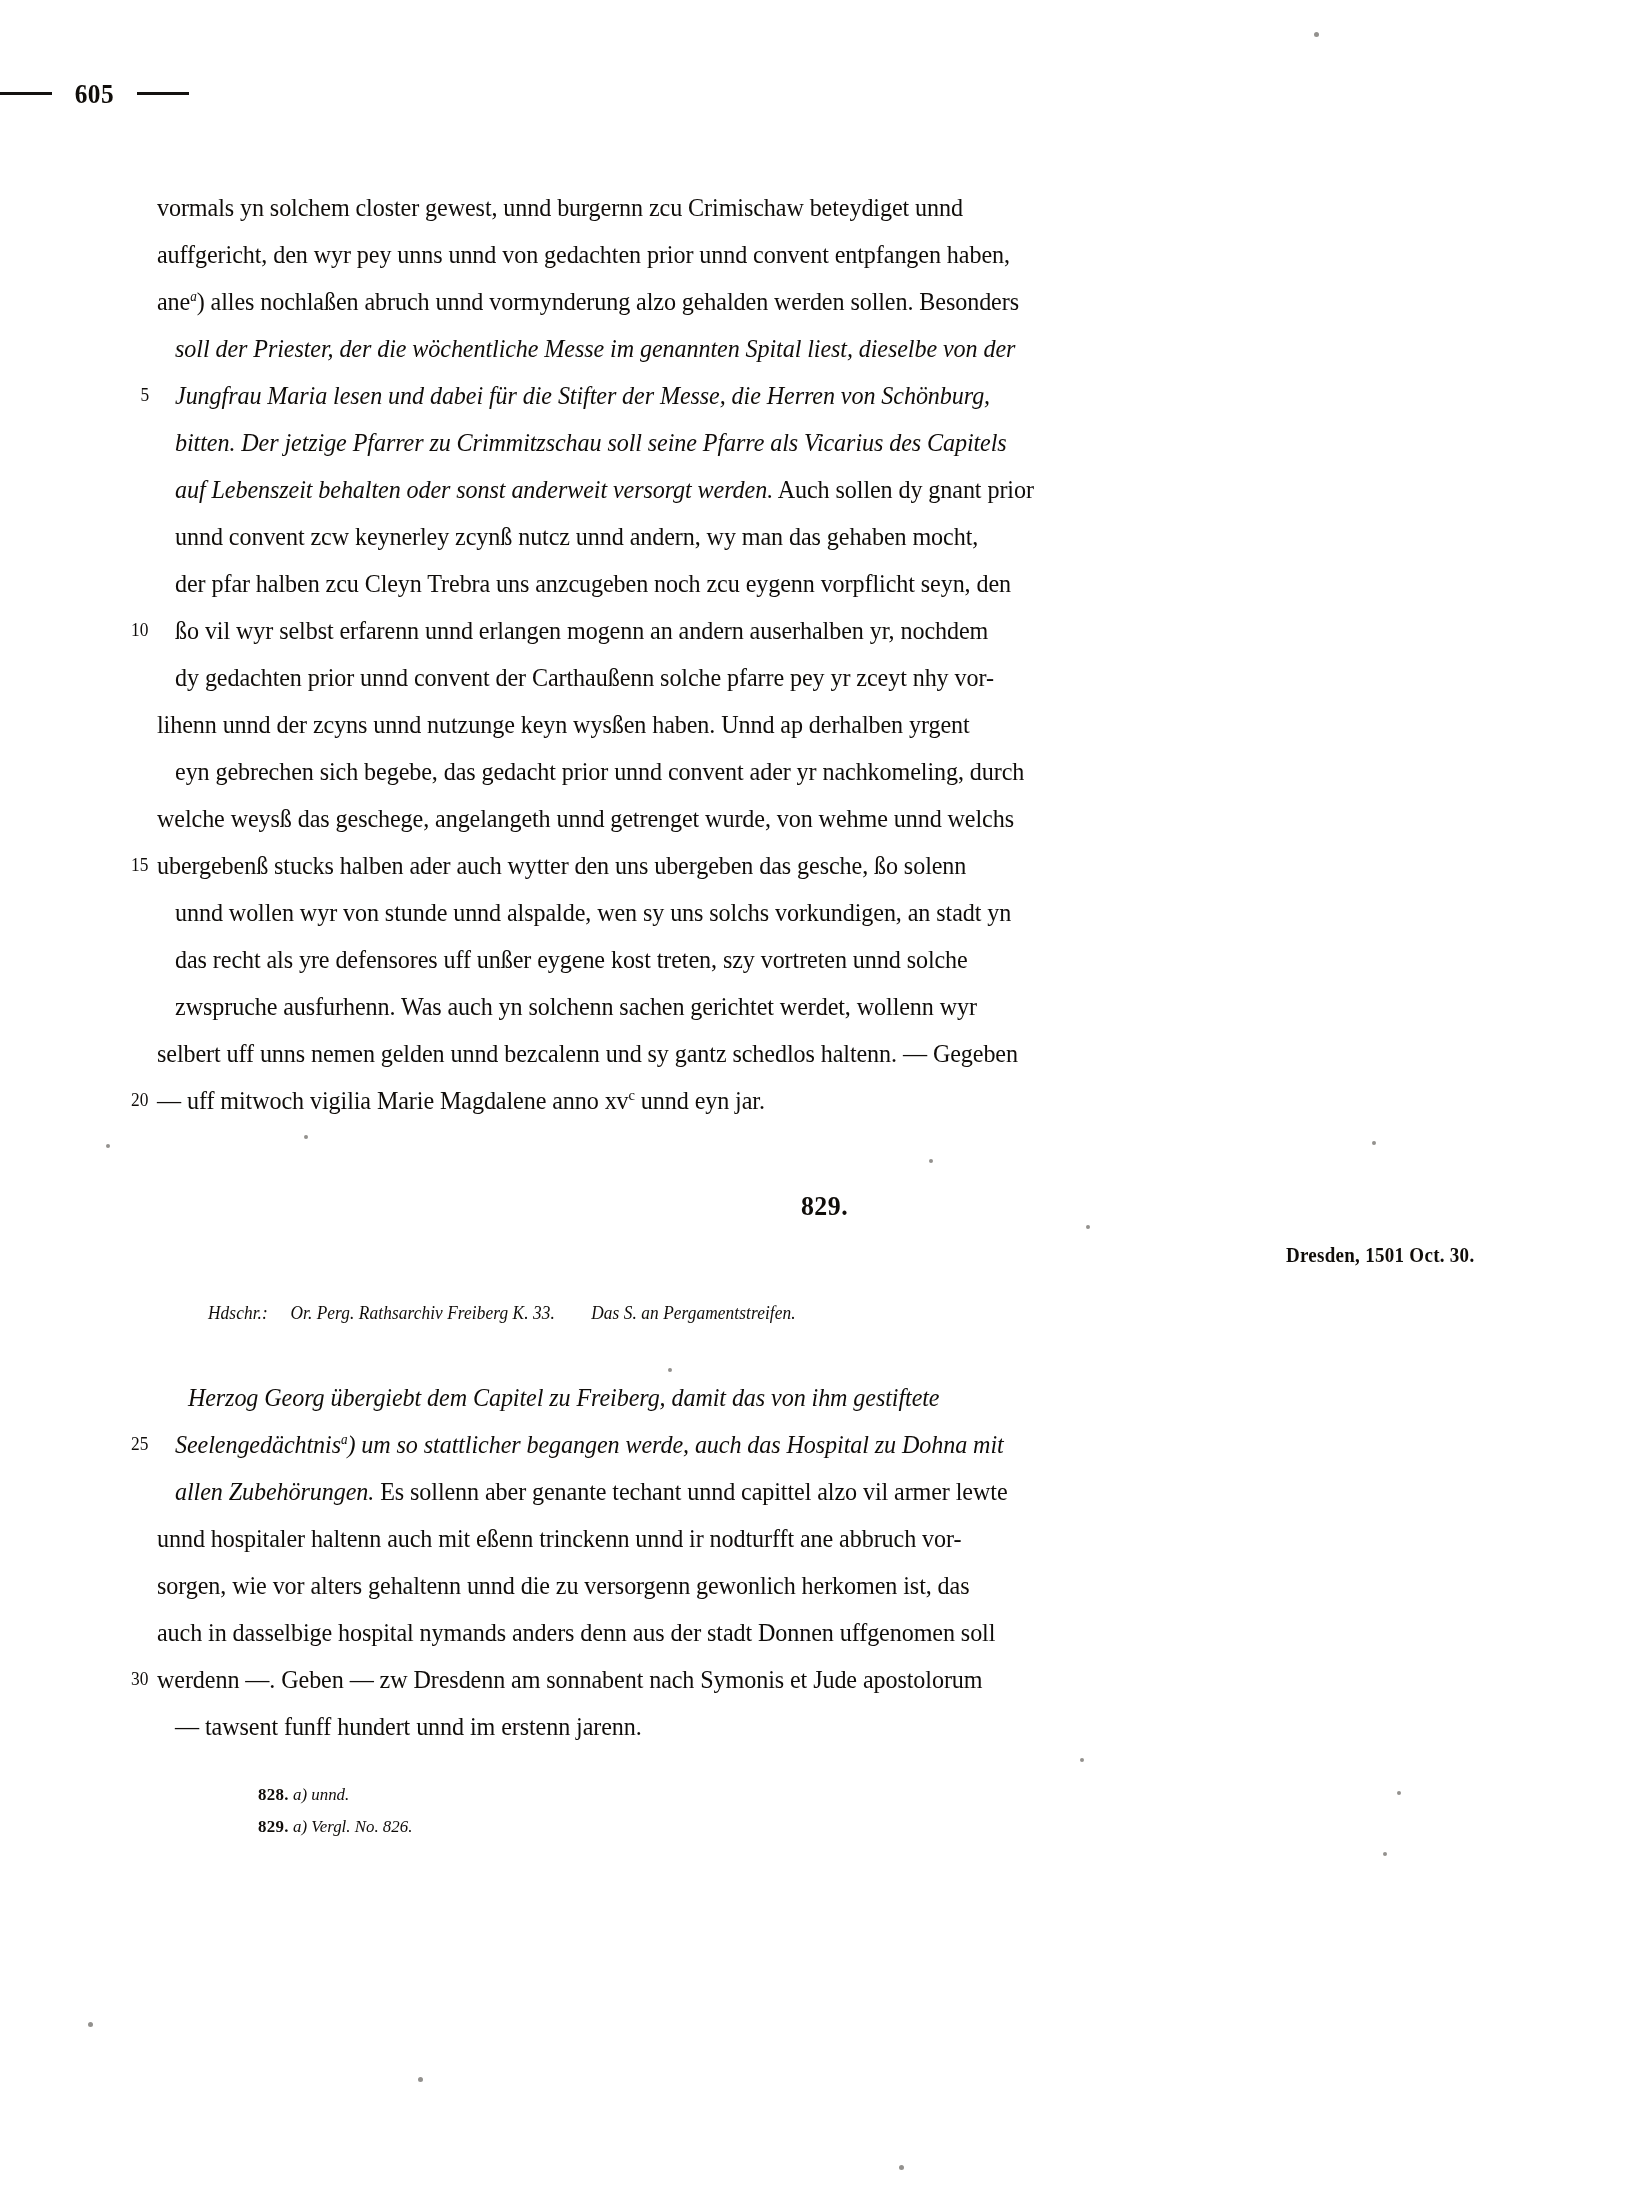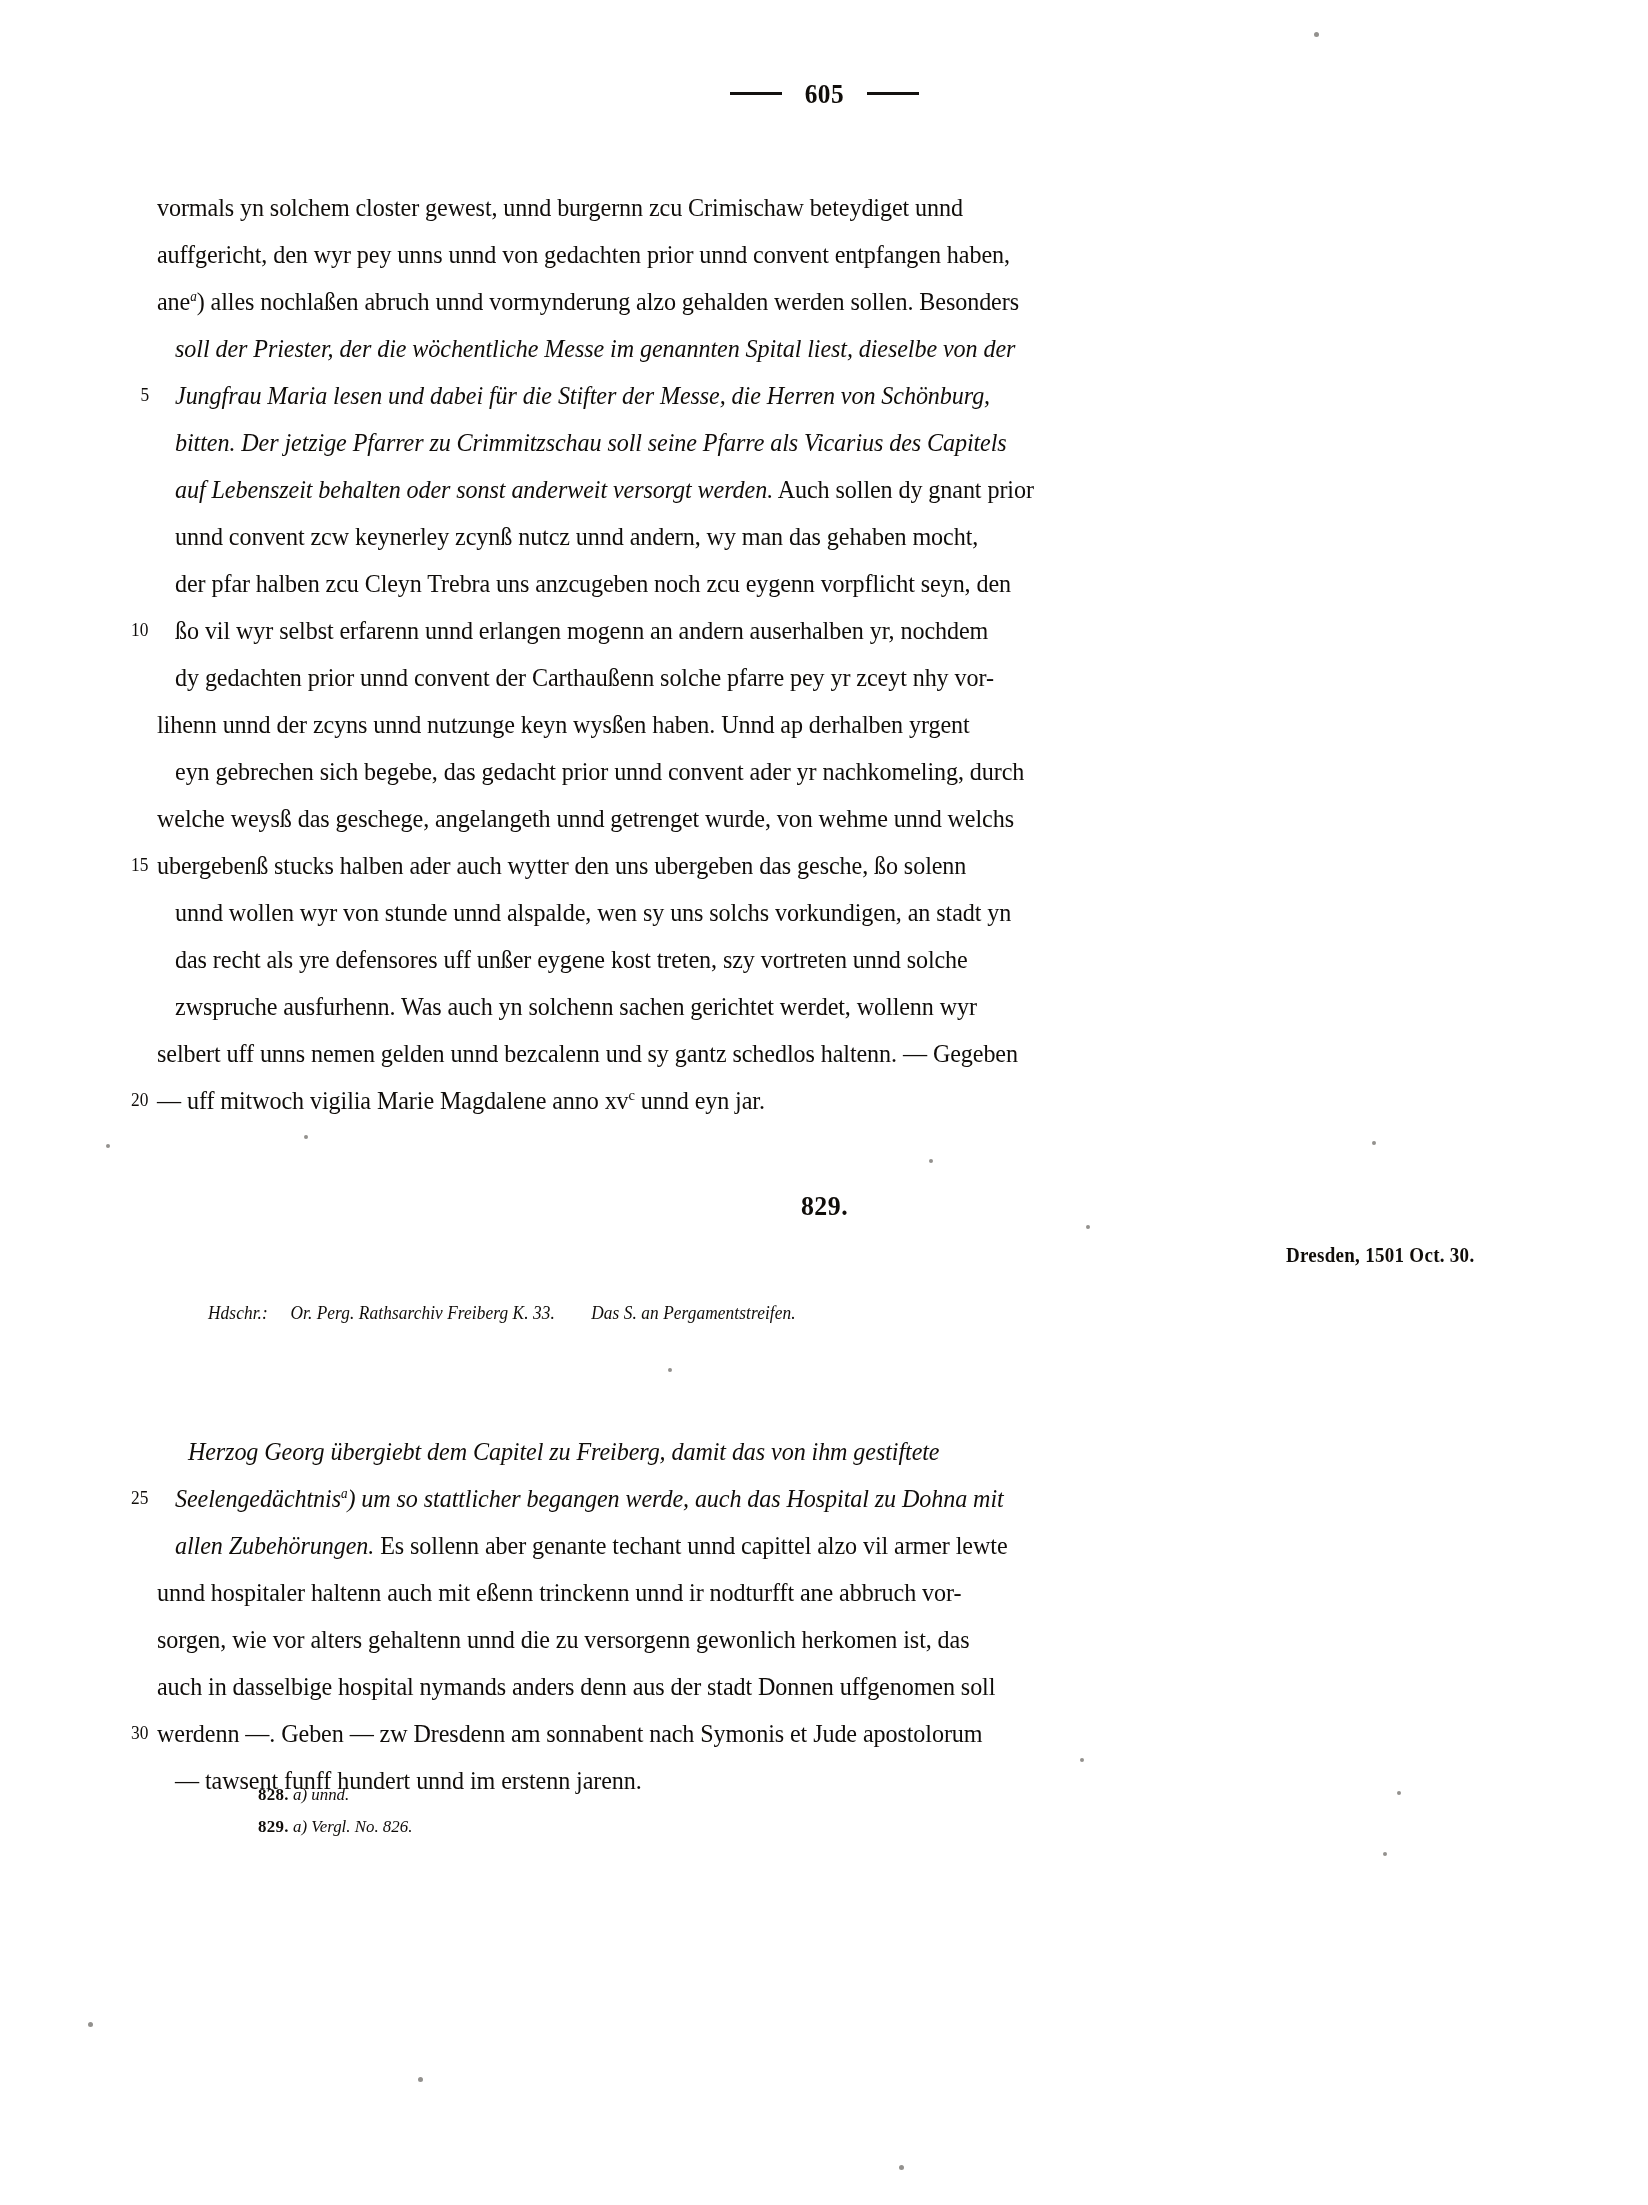--- a/index.html
+++ b/index.html
@@ -25,21 +25,21 @@
   }
 
   
   .runhead {
     position: absolute;
     left: 0;
     top: 80px;
     width: 1649px;
     display: flex;
     align-items: center;
-    justify-content: center;
+    justify-content: flex-start;
     gap: 21px;
   }
   .runhead .rule {
     display: block;
     width: 52px;
     height: 2.7px;
     background: #141210;
   }
   .runhead .folio {
     font-size: 27.5px;
@@ -132,21 +132,21 @@
     letter-spacing: 0.1px;
     white-space: nowrap;
     transform: scaleX(0.96);
     transform-origin: left center;
   }
   .sourceline .gap { display: inline-block; width: 14.3px; }
 
   .textblock2 {
     position: absolute;
     left: 157px;
-    top: 1428px;
+    top: 1374px;
     width: 1317px;
   }
 
   
   .footnotes {
     position: absolute;
     left: 258px;
     top: 1778px;
     width: 880px;
   }

